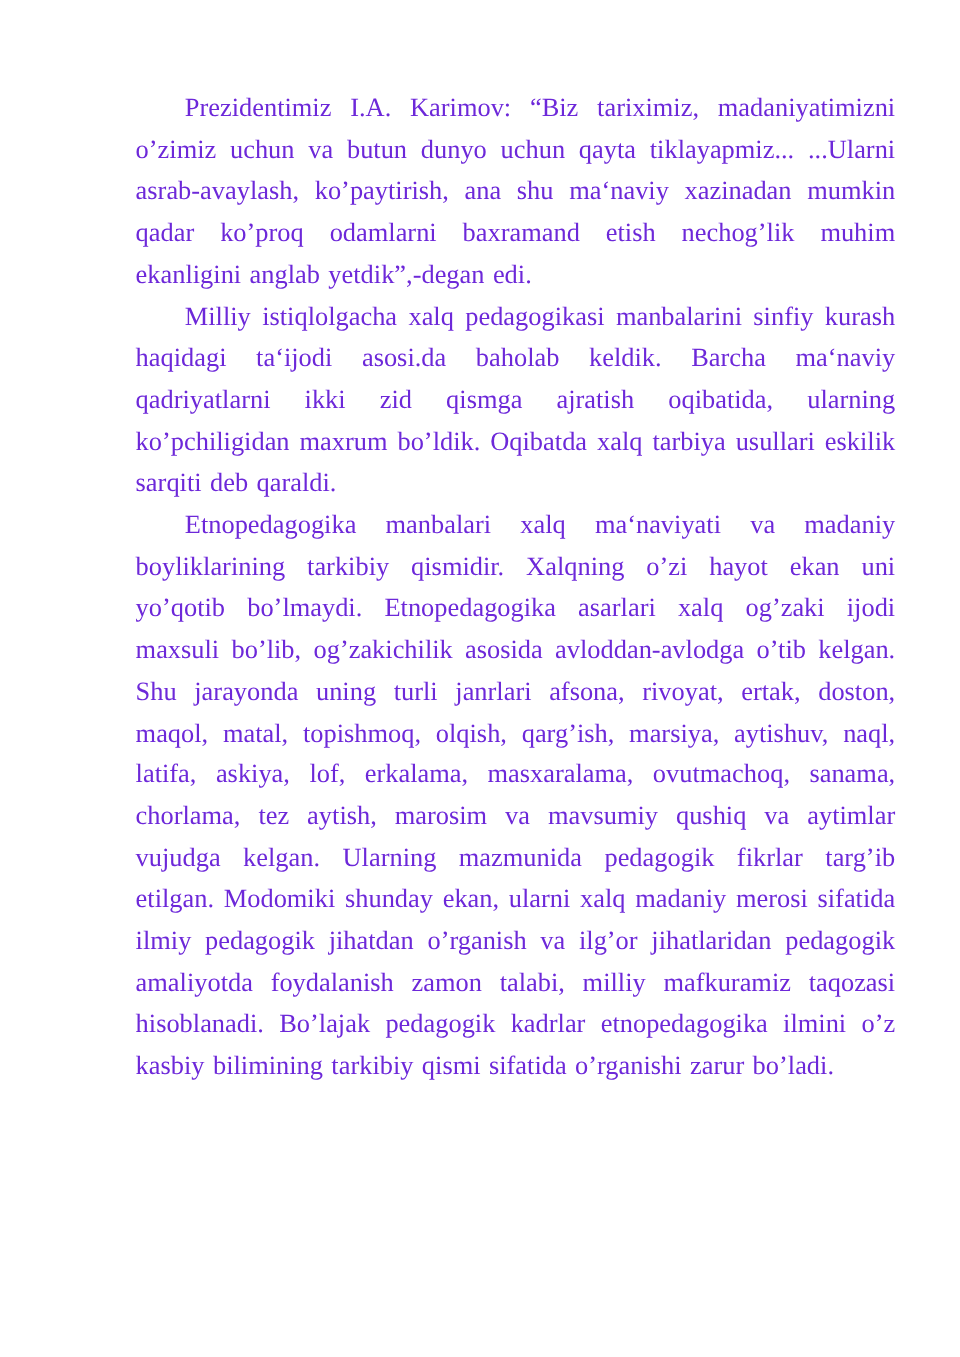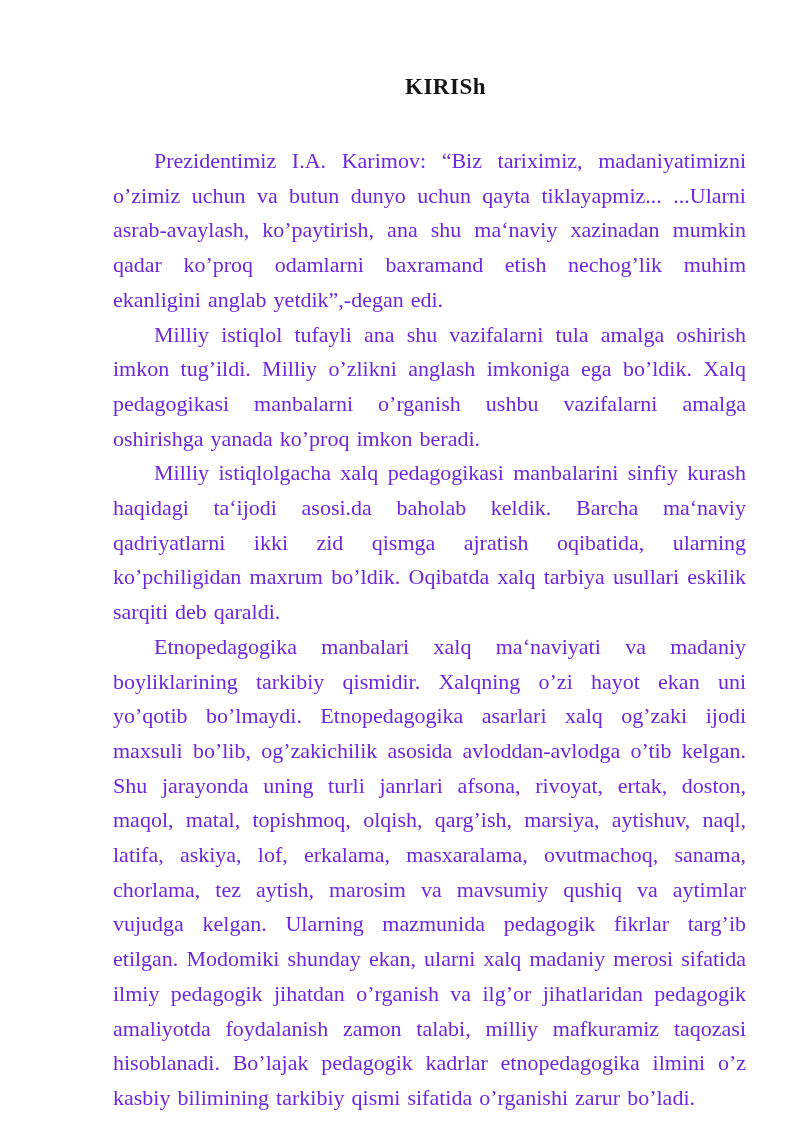--- a/index.html
+++ b/index.html
@@ -37,20 +37,18 @@
     text-align: justify;
     text-indent: 41px;
     word-spacing: 1.5px;
     color: #6d28d9;
   }
 </style>
 </head>
 <body>
 
 <div class="page">
-  <h1 class="doc-title">KIRISh</h1>
   <div class="doc-body">
     <p class="para">Prezidentimiz I.A. Karimov: “Biz tariximiz, madaniyatimizni o’zimiz uchun va butun dunyo uchun qayta tiklayapmiz... ...Ularni asrab-avaylash, ko’paytirish, ana shu ma‘naviy xazinadan mumkin qadar ko’proq odamlarni baxramand etish nechog’lik muhim ekanligini anglab yetdik”,-degan edi.</p>
-    <p class="para">Milliy istiqlol tufayli ana shu vazifalarni tula amalga oshirish imkon tug’ildi. Milliy o’zlikni anglash imkoniga ega bo’ldik. Xalq pedagogikasi manbalarni o’rganish ushbu vazifalarni amalga oshirishga yanada ko’proq imkon beradi.</p>
     <p class="para">Milliy istiqlolgacha xalq pedagogikasi manbalarini sinfiy kurash haqidagi ta‘ijodi asosi.da baholab keldik. Barcha ma‘naviy qadriyatlarni ikki zid qismga ajratish oqibatida, ularning ko’pchiligidan maxrum bo’ldik. Oqibatda xalq tarbiya usullari eskilik sarqiti deb qaraldi.</p>
     <p class="para">Etnopedagogika manbalari xalq ma‘naviyati va madaniy boyliklarining tarkibiy qismidir. Xalqning o’zi hayot ekan uni yo’qotib bo’lmaydi. Etnopedagogika asarlari xalq og’zaki ijodi maxsuli bo’lib, og’zakichilik asosida avloddan-avlodga o’tib kelgan. Shu jarayonda uning turli janrlari afsona, rivoyat, ertak, doston, maqol, matal, topishmoq, olqish, qarg’ish, marsiya, aytishuv, naql, latifa, askiya, lof, erkalama, masxaralama, ovutmachoq, sanama, chorlama, tez aytish, marosim va mavsumiy qushiq va aytimlar vujudga kelgan. Ularning mazmunida pedagogik fikrlar targ’ib etilgan. Modomiki shunday ekan, ularni xalq madaniy merosi sifatida ilmiy pedagogik jihatdan o’rganish va ilg’or jihatlaridan pedagogik amaliyotda foydalanish zamon talabi, milliy mafkuramiz taqozasi hisoblanadi. Bo’lajak pedagogik kadrlar etnopedagogika ilmini o’z kasbiy bilimining tarkibiy qismi sifatida o’rganishi zarur bo’ladi.</p>
   </div>
 </div>
 
 </body></html>

